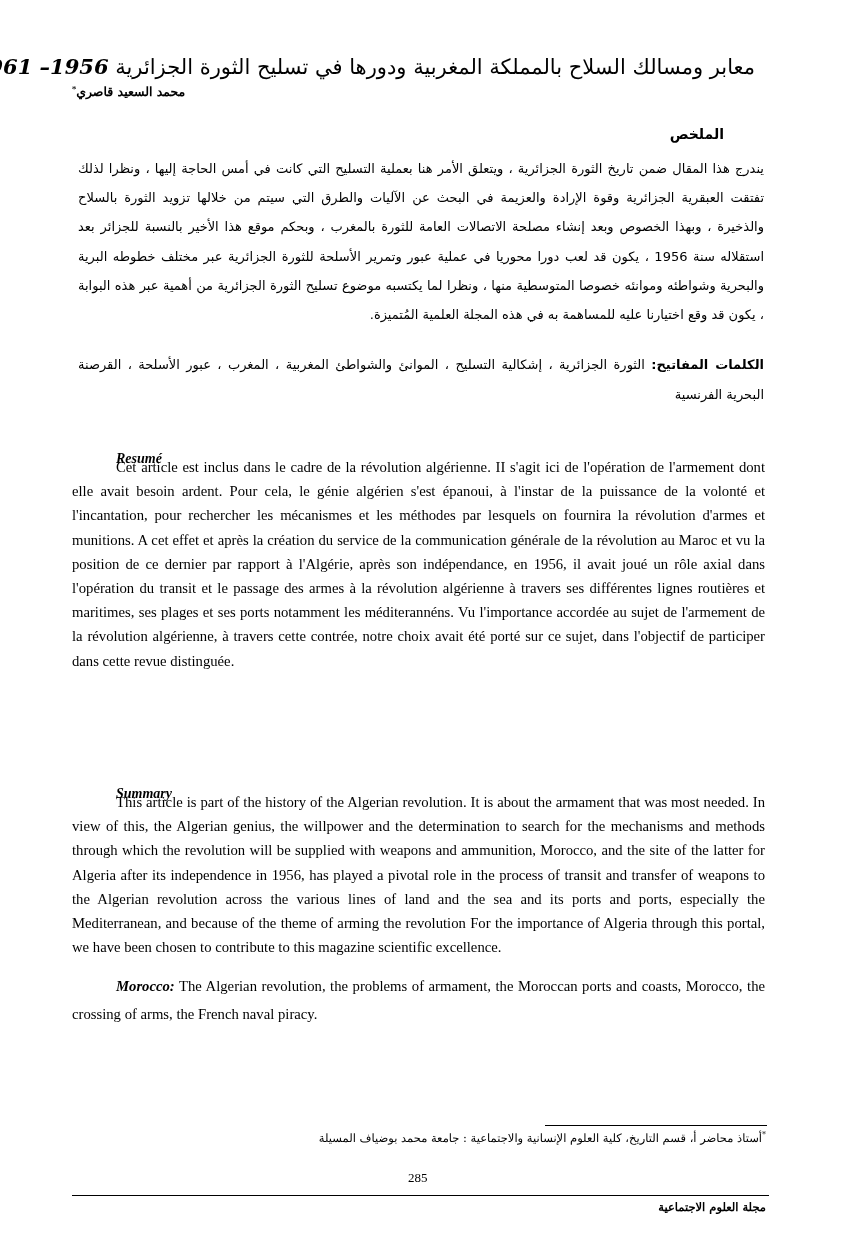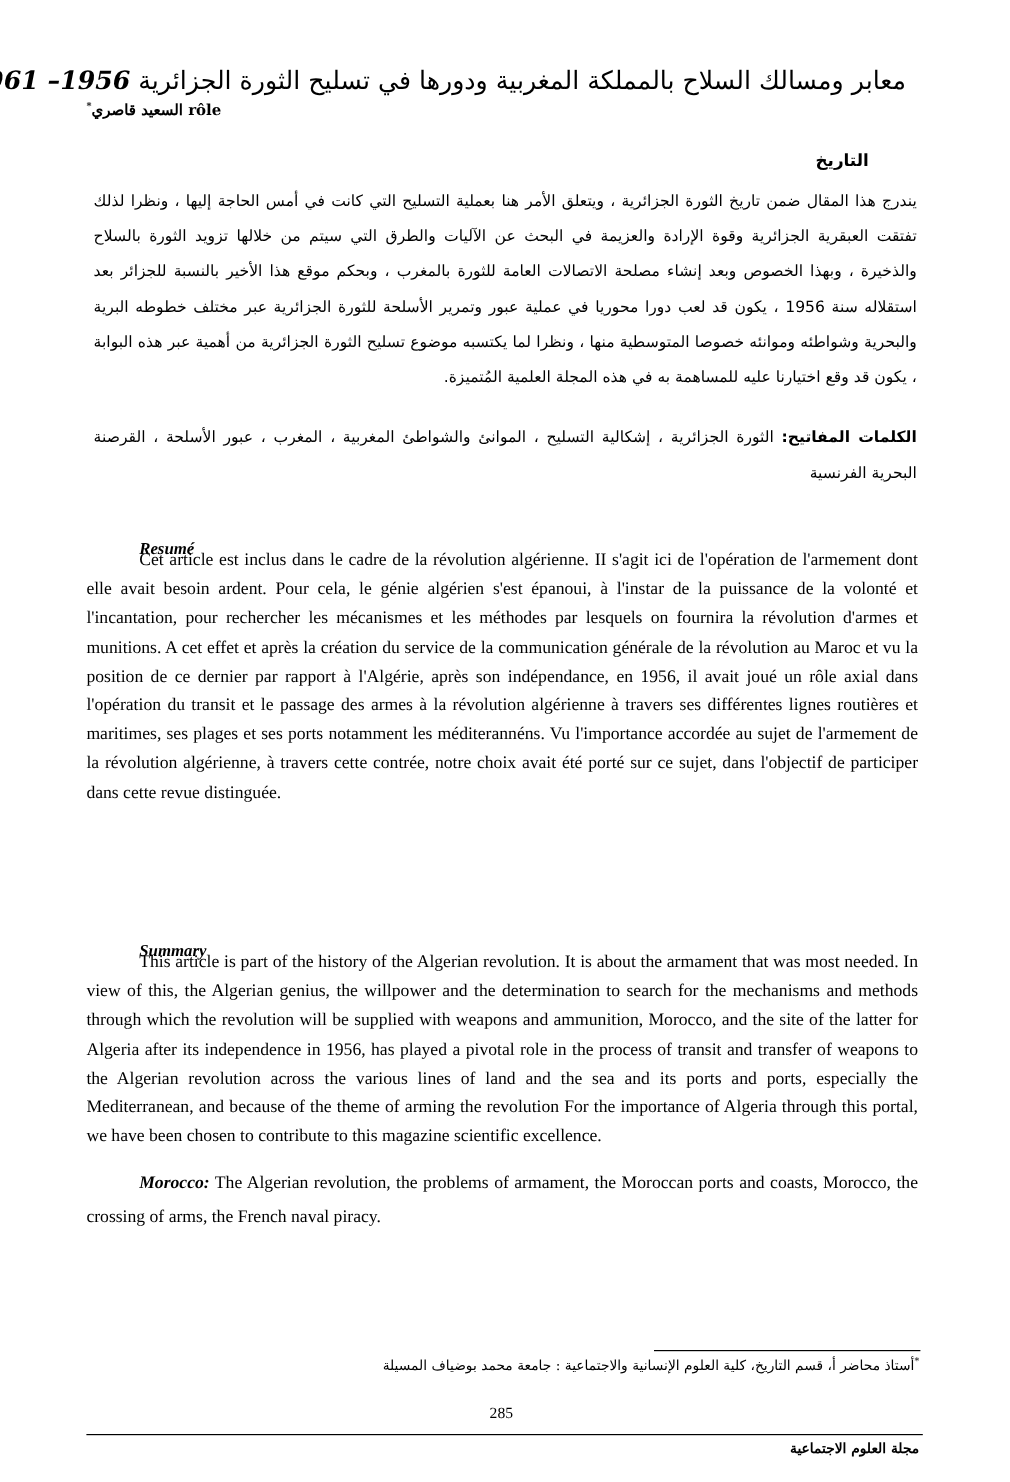--- a/index.html
+++ b/index.html
@@ -68,23 +68,23 @@
       font-family: "DejaVu Serif", serif; font-size: 11.5px; font-weight: bold;
     }
   </style>
 </head>
 <body>
 
 <div class="page">
 
   <div class="title"><span>معابر ومسالك السلاح بالمملكة المغربية ودورها في تسليح الثورة الجزائرية</span> <span class="years">1956– 1961</span></div>
 
-  <div class="author"><span>rôle السعيد قاصري</span><sup>*</sup></div>
+  <div class="author"><span>محمد السعيد قاصري</span><sup>*</sup></div>
 
-  <div class="ar-heading">التاريخ</div>
+  <div class="ar-heading">الملخص</div>
 
   <div class="ar-abstract">يندرج هذا المقال ضمن تاريخ الثورة الجزائرية ، ويتعلق الأمر هنا بعملية التسليح التي كانت في أمس الحاجة إليها ، ونظرا لذلك تفتقت العبقرية الجزائرية وقوة الإرادة والعزيمة في البحث عن الآليات والطرق التي سيتم من خلالها تزويد الثورة بالسلاح والذخيرة ، وبهذا الخصوص وبعد إنشاء مصلحة الاتصالات العامة للثورة بالمغرب ، وبحكم موقع هذا الأخير بالنسبة للجزائر بعد استقلاله سنة 1956 ، يكون قد لعب دورا محوريا في عملية عبور وتمرير الأسلحة للثورة الجزائرية عبر مختلف خطوطه البرية والبحرية وشواطئه وموانئه خصوصا المتوسطية منها ، ونظرا لما يكتسبه موضوع تسليح الثورة الجزائرية من أهمية عبر هذه البوابة ، يكون قد وقع اختيارنا عليه للمساهمة به في هذه المجلة العلمية المُتميزة.</div>
 
   <div class="ar-keywords"><b>الكلمات المفاتيح:</b> <span>الثورة الجزائرية ، إشكالية التسليح ، الموانئ والشواطئ المغربية ، المغرب ، عبور الأسلحة ، القرصنة البحرية الفرنسية</span></div>
 
   <div class="sec-head" style="top:426px;">Resumé</div>
 
   <div class="fr-body" style="top:455px;">Cet article est inclus dans le cadre de la révolution algérienne. II s'agit ici de l'opération de l'armement dont elle avait besoin ardent. Pour cela, le génie algérien s'est épanoui, à l'instar de la puissance de la volonté et l'incantation, pour rechercher les mécanismes et les méthodes par lesquels on fournira la révolution d'armes et munitions. A cet effet et après la création du service de la communication générale de la révolution au Maroc et vu la position de ce dernier par rapport à l'Algérie, après son indépendance, en 1956, il avait joué un rôle axial dans l'opération du transit et le passage des armes à la révolution algérienne à travers ses différentes lignes routières et maritimes, ses plages et ses ports notamment les méditerannéns. Vu l'importance accordée  au sujet de l'armement de la révolution algérienne, à travers cette contrée, notre choix avait été porté sur ce sujet, dans l'objectif de participer dans cette revue distinguée.</div>
 
 

